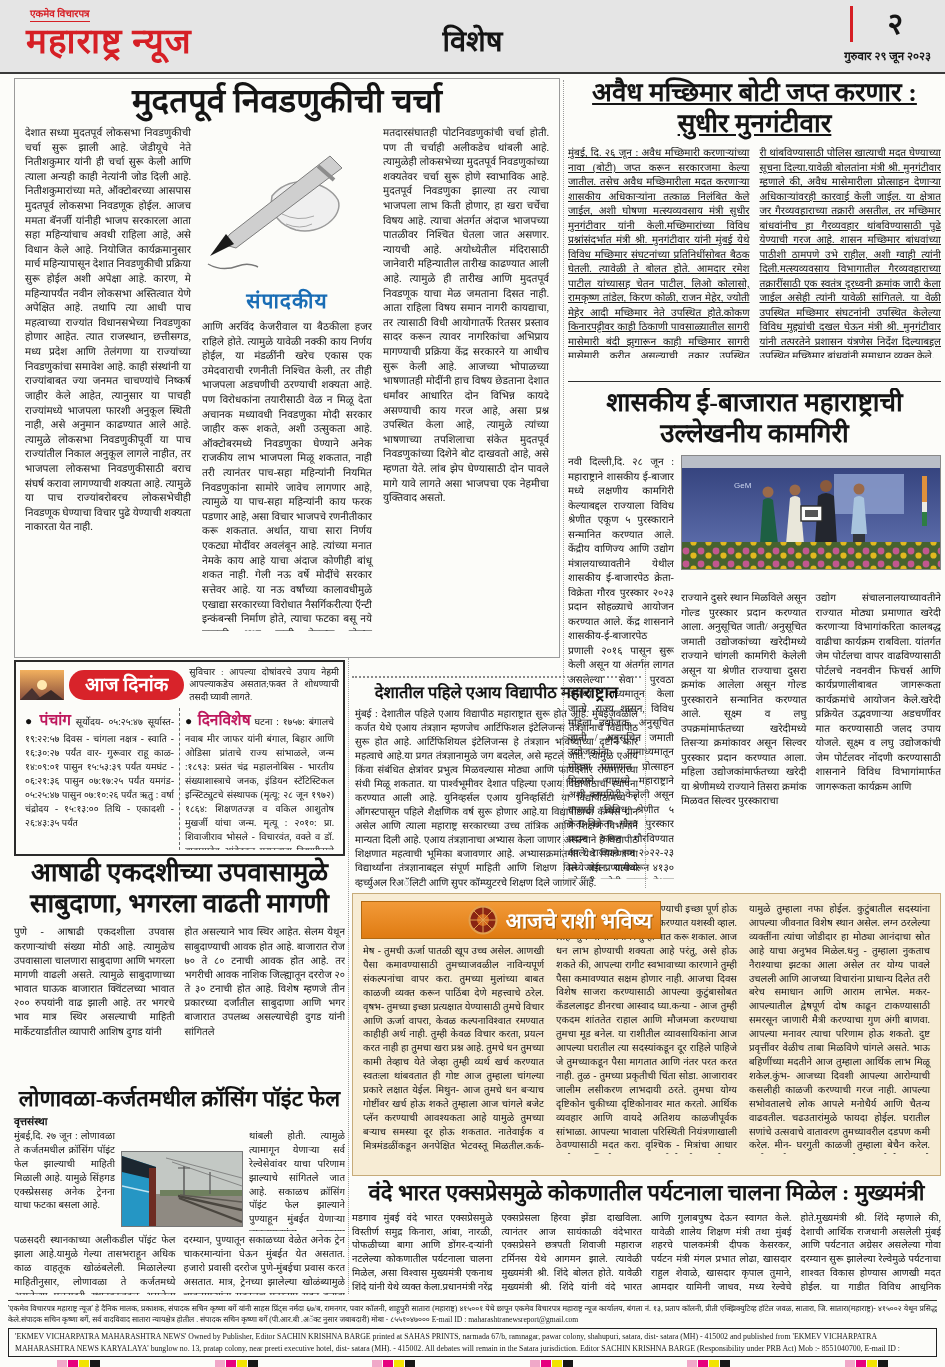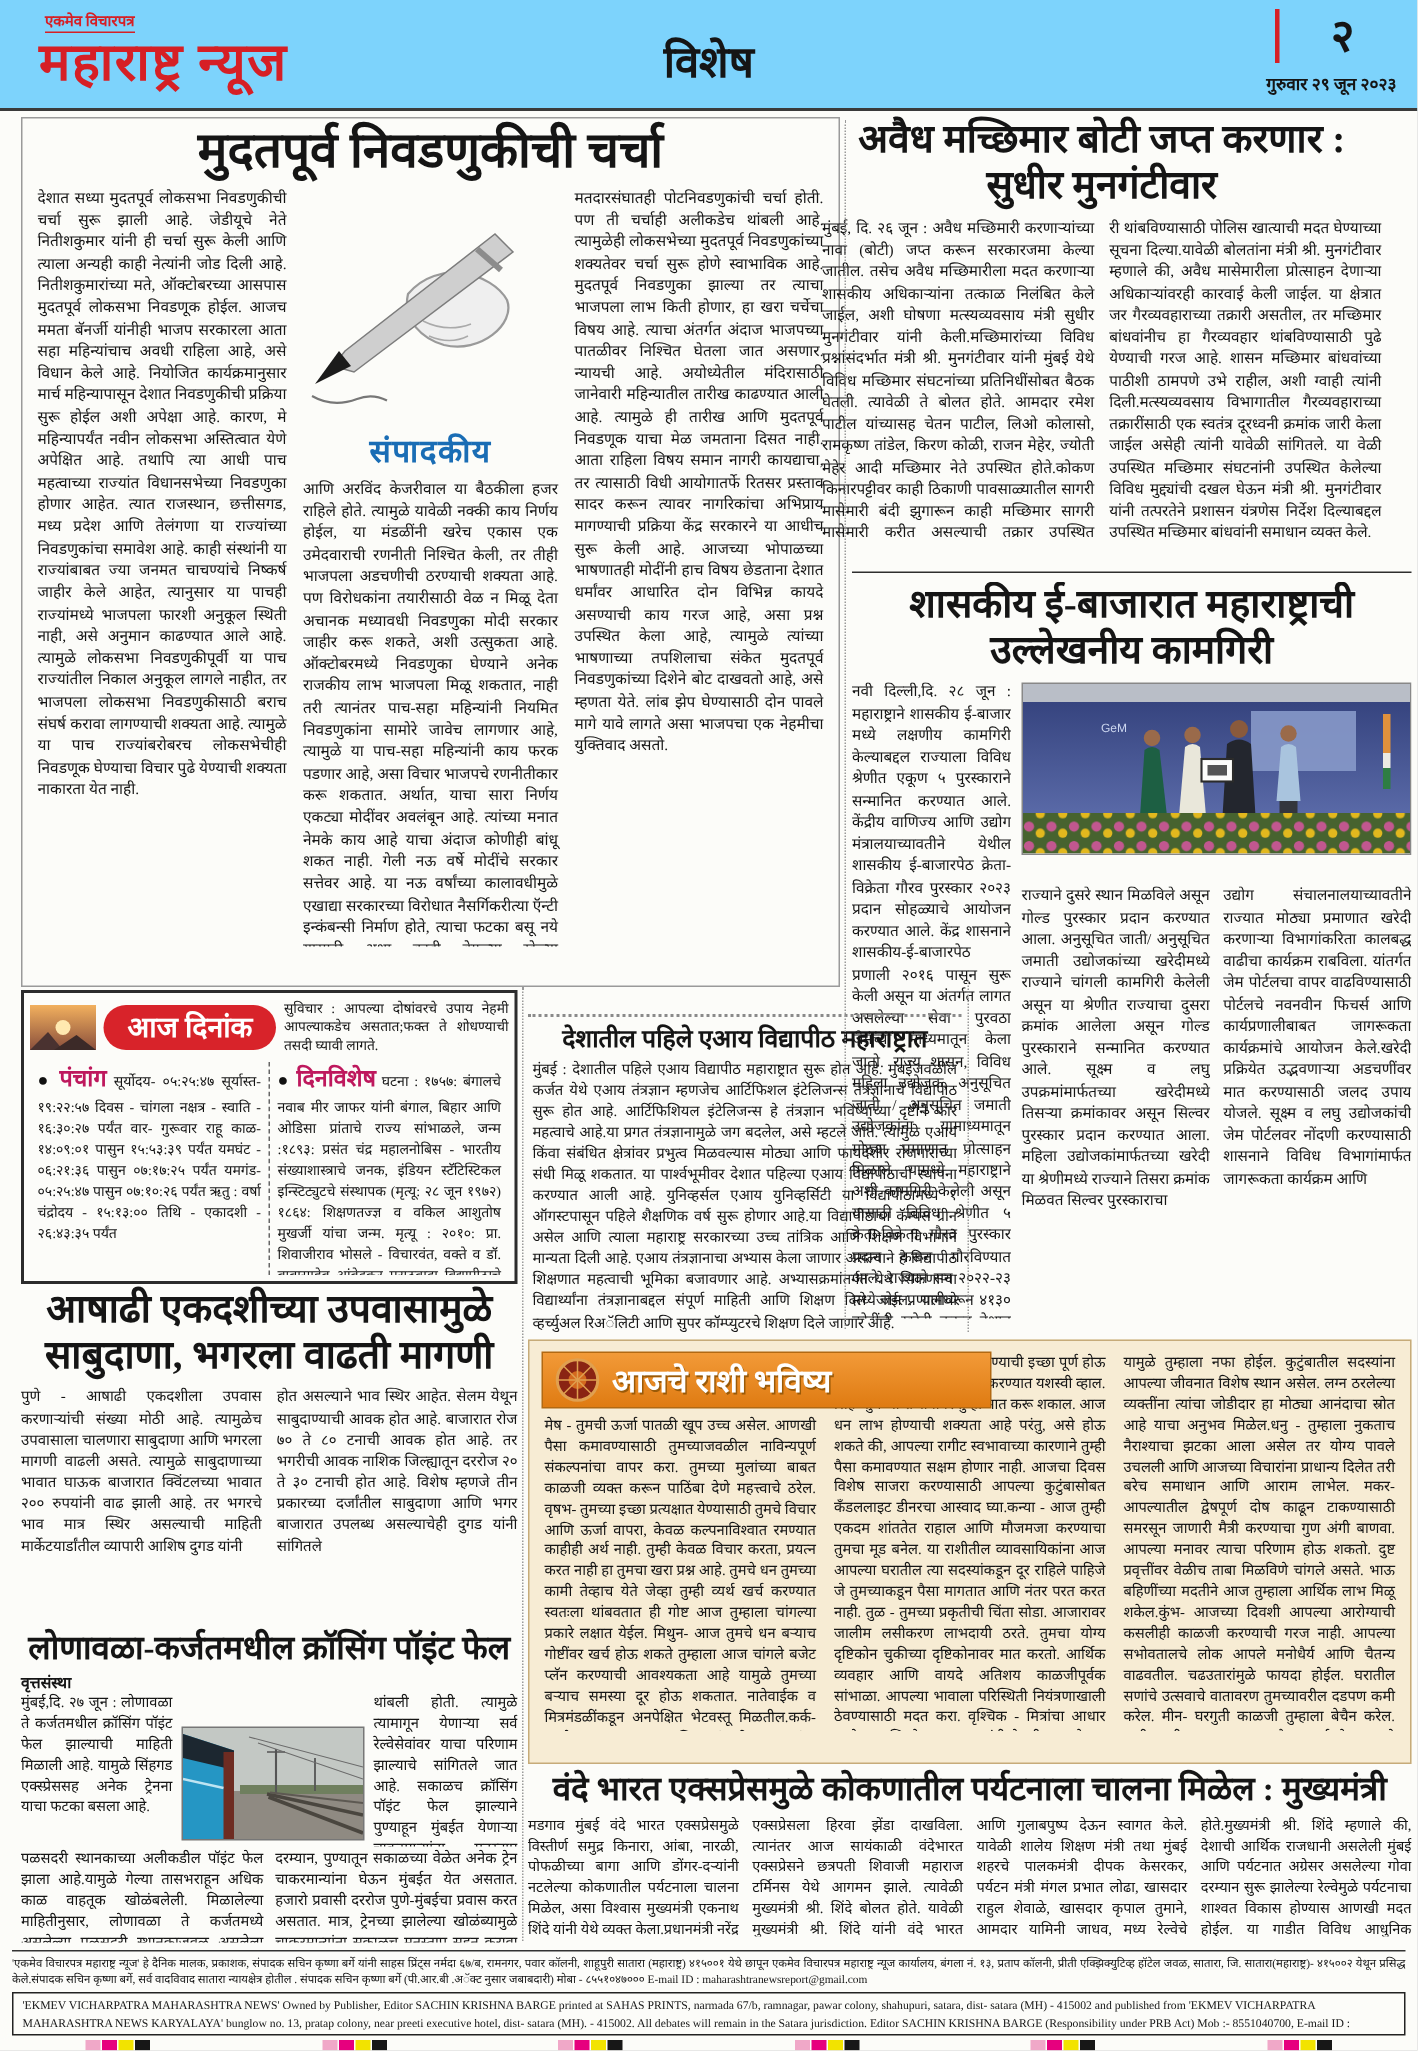--- a/index.html
+++ b/index.html
@@ -2,40 +2,40 @@
 <html><head>
 <meta charset="utf-8">
 <style>
   html,body{margin:0;padding:0;background:#d9d9d9;}
   #page{position:relative;width:945px;height:1367px;margin:0 auto;background:#fcfcf9;
         font-family:"Liberation Serif","DejaVu Serif",serif;color:#151515;overflow:hidden;}
   .abs{position:absolute;}
   .jt{text-align:justify;line-height:1.42;}
   .ovh{overflow:hidden;}
   
-  #hdr{position:absolute;left:0;top:0;width:945px;height:72px;border-bottom:2px solid #3a3a3a;background:#7dd3fc;}
+  #hdr{position:absolute;left:0;top:0;width:945px;height:72px;border-bottom:2px solid #3a3a3a;background:#e5e5e5;}
   .tagline{position:absolute;left:30px;top:6px;color:#d61f25;font-size:10px;font-weight:bold;border-bottom:1px solid #d61f25;padding-bottom:1px;}
   .mast{position:absolute;left:26px;top:16px;color:#d61f25;font-size:35px;font-weight:800;letter-spacing:1px;}
   .sect{position:absolute;left:0;right:0;top:20px;text-align:center;font-size:29px;font-weight:bold;}
   .pgbar{position:absolute;right:92px;top:6px;width:3px;height:36px;background:#d61f25;}
   .pgno{position:absolute;right:42px;top:2px;font-size:30px;font-weight:bold;}
   .pgdate{position:absolute;right:14px;top:48px;font-size:11.5px;font-weight:bold;}
   
   .h-xl{font-size:33px;font-weight:bold;text-align:center;line-height:1.12;margin:0;}
   .h-lg{font-size:26px;font-weight:bold;text-align:center;line-height:1.18;margin:0;}
   .h-md{font-size:22px;font-weight:bold;text-align:center;line-height:1.18;margin:0;}
   .h-sm{font-size:16.5px;font-weight:bold;text-align:center;line-height:1.2;margin:0;}
   
   #editorial{left:14px;top:78px;width:546px;height:580px;border:1px solid #9a9a9a;padding:4px 10px;box-sizing:border-box;background:#fcfcf9;}
   .ed-cols{display:flex;gap:11px;height:505px;overflow:hidden;margin-top:6px;}
   .ed-col{flex:1;font-size:10.3px;}
   .ed-illu{height:160px;position:relative;}
   .ed-label{color:#1a6db5;font-weight:bold;font-size:21px;text-align:center;margin:0 0 6px 0;letter-spacing:1px;}
   
-  #machhimar{left:548px;top:78px;width:373px;height:300px;}
+  #machhimar{left:568px;top:78px;width:373px;height:300px;text-decoration:underline;}
   .two-cols{display:flex;gap:10px;}
   .bcol{flex:1;font-size:10.2px;}
   .hline{border-top:1.5px solid #2e2e2e;}
   #ebazar{left:568px;top:388px;width:373px;height:502px;}
   .eb-row{display:flex;gap:7px;margin-top:6px;}
   .eb-intro{width:106px;font-size:10.2px;height:424px;overflow:hidden;}
   .eb-right{width:260px;}
   .eb-photo{width:260px;height:115px;border:1px solid #888;box-sizing:border-box;}
   .eb-cols{display:flex;gap:9px;height:300px;overflow:hidden;margin-top:21px;}
   
@@ -51,21 +51,21 @@
   
   #ai{left:352px;top:676px;width:289px;height:236px;border-top:2px dotted #8a8a8a;border-bottom:2px dotted #8a8a8a;padding:5px 3px;box-sizing:border-box;}
   #ai .body{font-size:9.9px;height:190px;overflow:hidden;margin-top:4px;}
   
   #ashadhi{left:14px;top:858px;width:331px;height:226px;}
   #ashadhi .two-cols{margin-top:6px;height:158px;overflow:hidden;}
   #ashadhi .bcol{font-size:10px;}
   
   #rashi{left:352px;top:893px;width:589px;height:283px;background:#f7ecd4;border:1px solid #c6ab79;box-sizing:border-box;}
   .rashi-hdr{position:absolute;left:8px;top:7px;width:300px;height:38px;background:linear-gradient(#f29a38,#df7b12);
-             border:1px solid #b26912;display:flex;align-items:center;gap:8px;padding:0 8px;box-sizing:border-box;}
+             border:1px solid #b26912;display:flex;align-items:center;gap:8px;padding:0 8px;box-sizing:border-box;justify-content:flex-end;}
   .rashi-title{color:#fff;font-size:21px;font-weight:bold;text-shadow:1px 1px 0 #9a5a08;}
   .rashi-cols{display:flex;gap:12px;padding:8px 10px;height:260px;overflow:hidden;box-sizing:border-box;}
   .rashi-col{flex:1;font-size:9.8px;}
   .rashi-col.first{padding-top:42px;}
   
   #lonavala{left:14px;top:1086px;width:331px;height:210px;}
   .byline{font-weight:bold;font-size:10.5px;margin:2px 0 1px;}
   .lon-top{display:flex;gap:6px;height:102px;overflow:hidden;}
   .lon-a{width:104px;font-size:9.8px;}
   .lon-mid{width:122px;}

